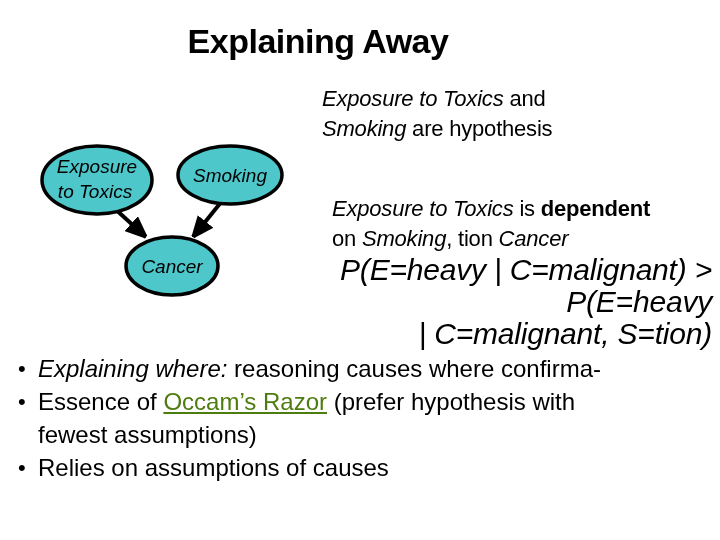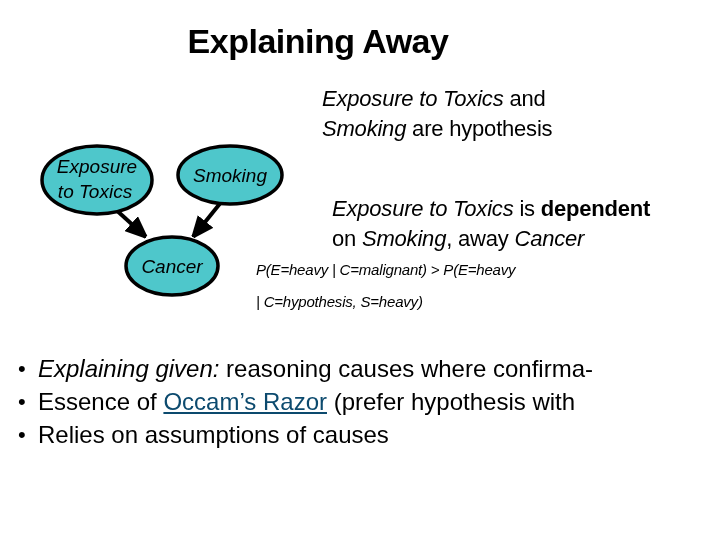--- a/index.html
+++ b/index.html
@@ -22,26 +22,27 @@
     font-size: 22px;
     line-height: 30px;
     letter-spacing: -0.2px;
   }
   .claim-independent { left: 322px; top: 84px; }
   .claim-dependent   { left: 332px; top: 166px; margin-top: 28px; }
   .it { font-style: italic; }
   .bd { font-weight: bold; }
   .formula {
     position: absolute;
-    left: 256px; top: 254px;
+    left: 262px; top: 254px;
     width: 450px;
-    font-size: 15px;
+    font-size: 30px;
     line-height: 32px;
     font-style: italic;
     letter-spacing: -0.2px;
+    text-align: right;
   }
   .diagram {
     position: absolute;
     left: 0; top: 128px;
     width: 300px; height: 180px;
   }
   .diagram text {
     font-family: "Liberation Sans", sans-serif;
     font-style: italic;
     font-size: 19px;
@@ -56,43 +57,43 @@
   }
   .bullet-item { display: flex; }
   .bullet-marker {
     width: 20px;
     flex: 0 0 20px;
     text-align: left;
     font-size: 22px;
   }
   .bullet-text { flex: 1; }
   a.slide-link {
-    color: #0c4a6e;
+    color: #4d7c0f;
     text-decoration: underline;
     cursor: pointer;
   }
 </style>
 </head>
 <body>
 
 <div class="title">Explaining Away</div>
 
 <div class="claim claim-independent">
   <span class="it">Exposure to Toxics</span><span> and</span><br>
   <span class="it">Smoking</span><span> are hypothesis</span>
 </div>
 
 <div class="claim claim-dependent">
   <span class="it">Exposure to Toxics</span><span> is </span><span class="bd">dependent</span><br>
-  <span>on </span><span class="it">Smoking</span><span>, away </span><span class="it">Cancer</span>
+  <span>on </span><span class="it">Smoking</span><span>, tion </span><span class="it">Cancer</span>
 </div>
 
 <div class="formula">
   <span>P(E=heavy | C=malignant) &gt; P(E=heavy</span><br>
-  <span>| C=hypothesis, S=heavy)</span>
+  <span>| C=malignant, S=tion)</span>
 </div>
 
 <svg class="diagram" viewBox="0 0 300 180" xmlns="http://www.w3.org/2000/svg">
   <defs>
     <marker id="arrowhead" markerWidth="5" markerHeight="5" refX="5" refY="2.5" orient="auto">
       <path d="M0,0 L6,2.5 L0,5 Z" fill="#000000"></path>
     </marker>
   </defs>
 
   <line x1="114" y1="80" x2="146" y2="109" stroke="#000000" stroke-width="4" marker-end="url(#arrowhead)"></line>
@@ -106,26 +107,26 @@
   <text x="230" y="54" text-anchor="middle">Smoking</text>
 
   <ellipse cx="172" cy="138" rx="46" ry="29" stroke-width="3.5" stroke="#000000" fill="#4EC7CB"></ellipse>
   <text x="172" y="145" text-anchor="middle">Cancer</text>
 </svg>
 
 <div class="bullets">
 
   <div class="bullet-item">
     <span class="bullet-marker">•</span>
-    <span class="bullet-text"><span class="it">Explaining given:</span><span> reasoning causes where confirma-</span><br></span>
+    <span class="bullet-text"><span class="it">Explaining where:</span><span> reasoning causes where confirma-</span><br></span>
   </div>
 
   <div class="bullet-item">
     <span class="bullet-marker">•</span>
-    <span class="bullet-text"><span>Essence of </span><a class="slide-link" href="#">Occam’s Razor</a><span> (prefer hypothesis with</span><br></span>
+    <span class="bullet-text"><span>Essence of </span><a class="slide-link" href="#">Occam’s Razor</a><span> (prefer hypothesis with</span><br><span>fewest assumptions)</span></span>
   </div>
 
   <div class="bullet-item">
     <span class="bullet-marker">•</span>
     <span class="bullet-text">Relies on assumptions of causes</span>
   </div>
 
 </div>
 
 </body></html>

